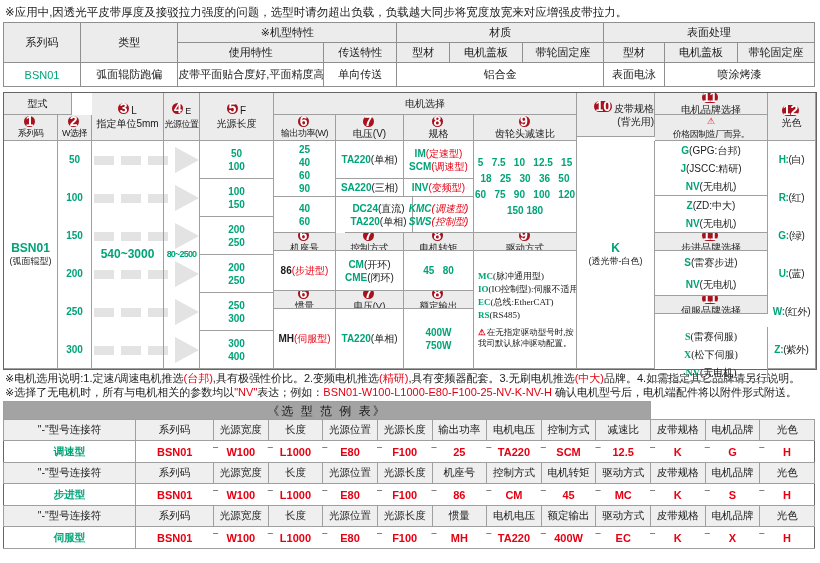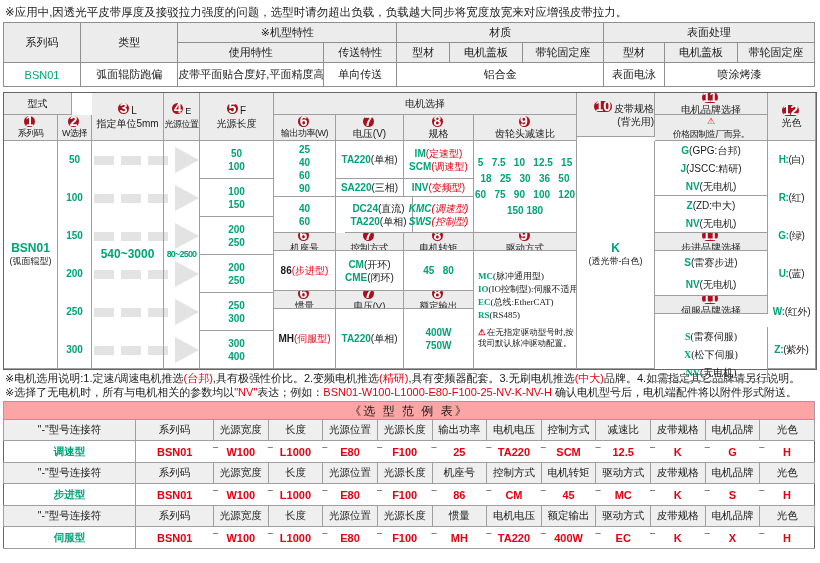--- a/index.html
+++ b/index.html
@@ -29,22 +29,22 @@
 .ln{white-space:nowrap}
 .big{font-size:12px}
 .tiny{font-size:9px;color:#1a1a1a}
 .warnic{color:#e60012;font-weight:bold;margin-right:1px}
 .arrow{position:absolute;display:flex;align-items:center;z-index:1}
 .dashseg{width:20px;height:9px;background:#e3e3e3;margin-right:7px}
 .ahead{width:0;height:0;border-left:24px solid #e3e3e3;border-top:13px solid transparent;border-bottom:13px solid transparent}
 
 .mnote{position:absolute;left:5px;font-size:11px;white-space:nowrap;color:#222}
 
-.extitle{position:absolute;left:3px;top:401px;width:812px;height:18px;line-height:18px;text-align:center;
-  background:#fca5a5;border:1px solid #9f9f9f;border-bottom:none;font-size:12px;letter-spacing:2px;box-sizing:border-box}
+.extitle{position:absolute;left:3px;top:401px;width:648px;height:18px;line-height:18px;text-align:center;
+  background:#a3a3a3;border:1px solid #9f9f9f;border-bottom:none;font-size:12px;letter-spacing:2px;box-sizing:border-box}
 .ex{position:absolute;left:3px;top:419px;width:812px;border-collapse:collapse;table-layout:fixed;font-size:10.5px;border:1px solid #666}
 .ex th{border:1px solid #9f9f9f;background:#efefef;font-weight:normal;height:20px;padding:0;overflow:hidden;white-space:nowrap}
 .ex td{border:none;border-bottom:1px solid #9f9f9f;height:21px;padding:0;text-align:center;position:relative;white-space:nowrap}
 .ex td.lab{border-right:1px solid #9f9f9f;color:#00a478;font-weight:bold}
 .ex .v{color:#e60012;font-weight:bold;font-size:11px}
 .ex .dash{position:absolute;right:-5px;top:0;color:#555;z-index:3;font-weight:normal}
 </style>
 </head>
 <body>
 

